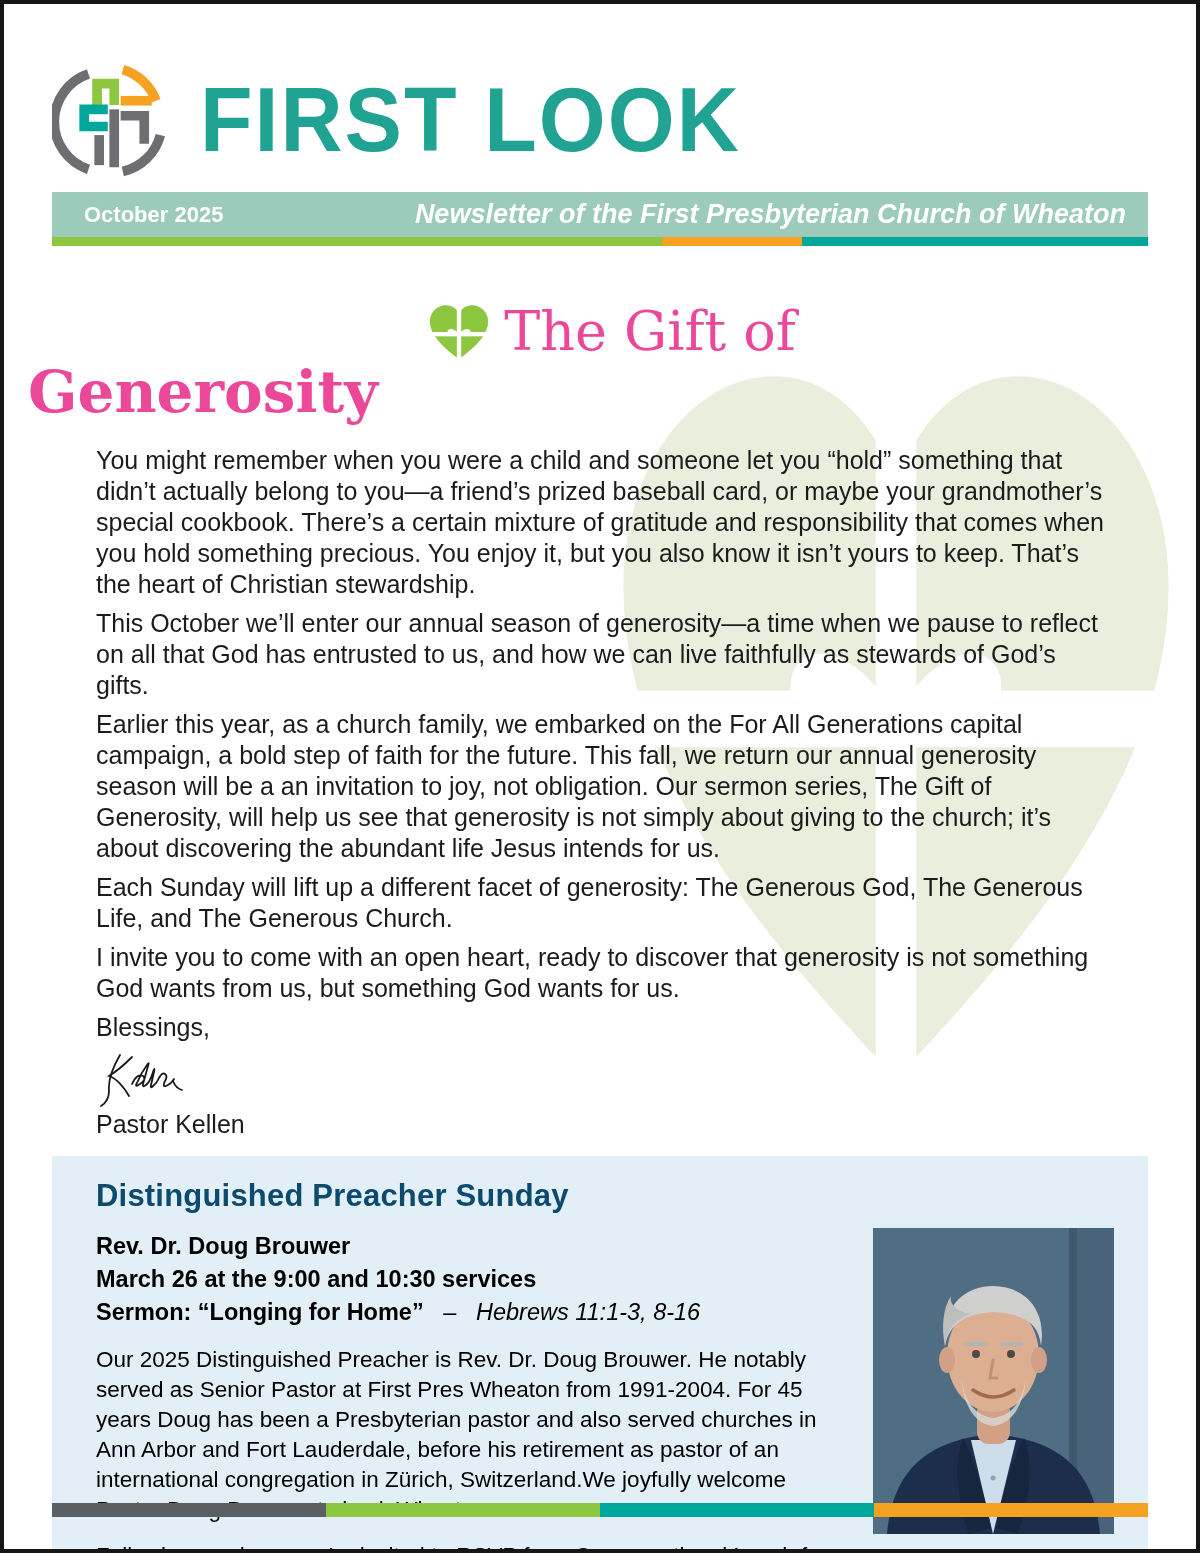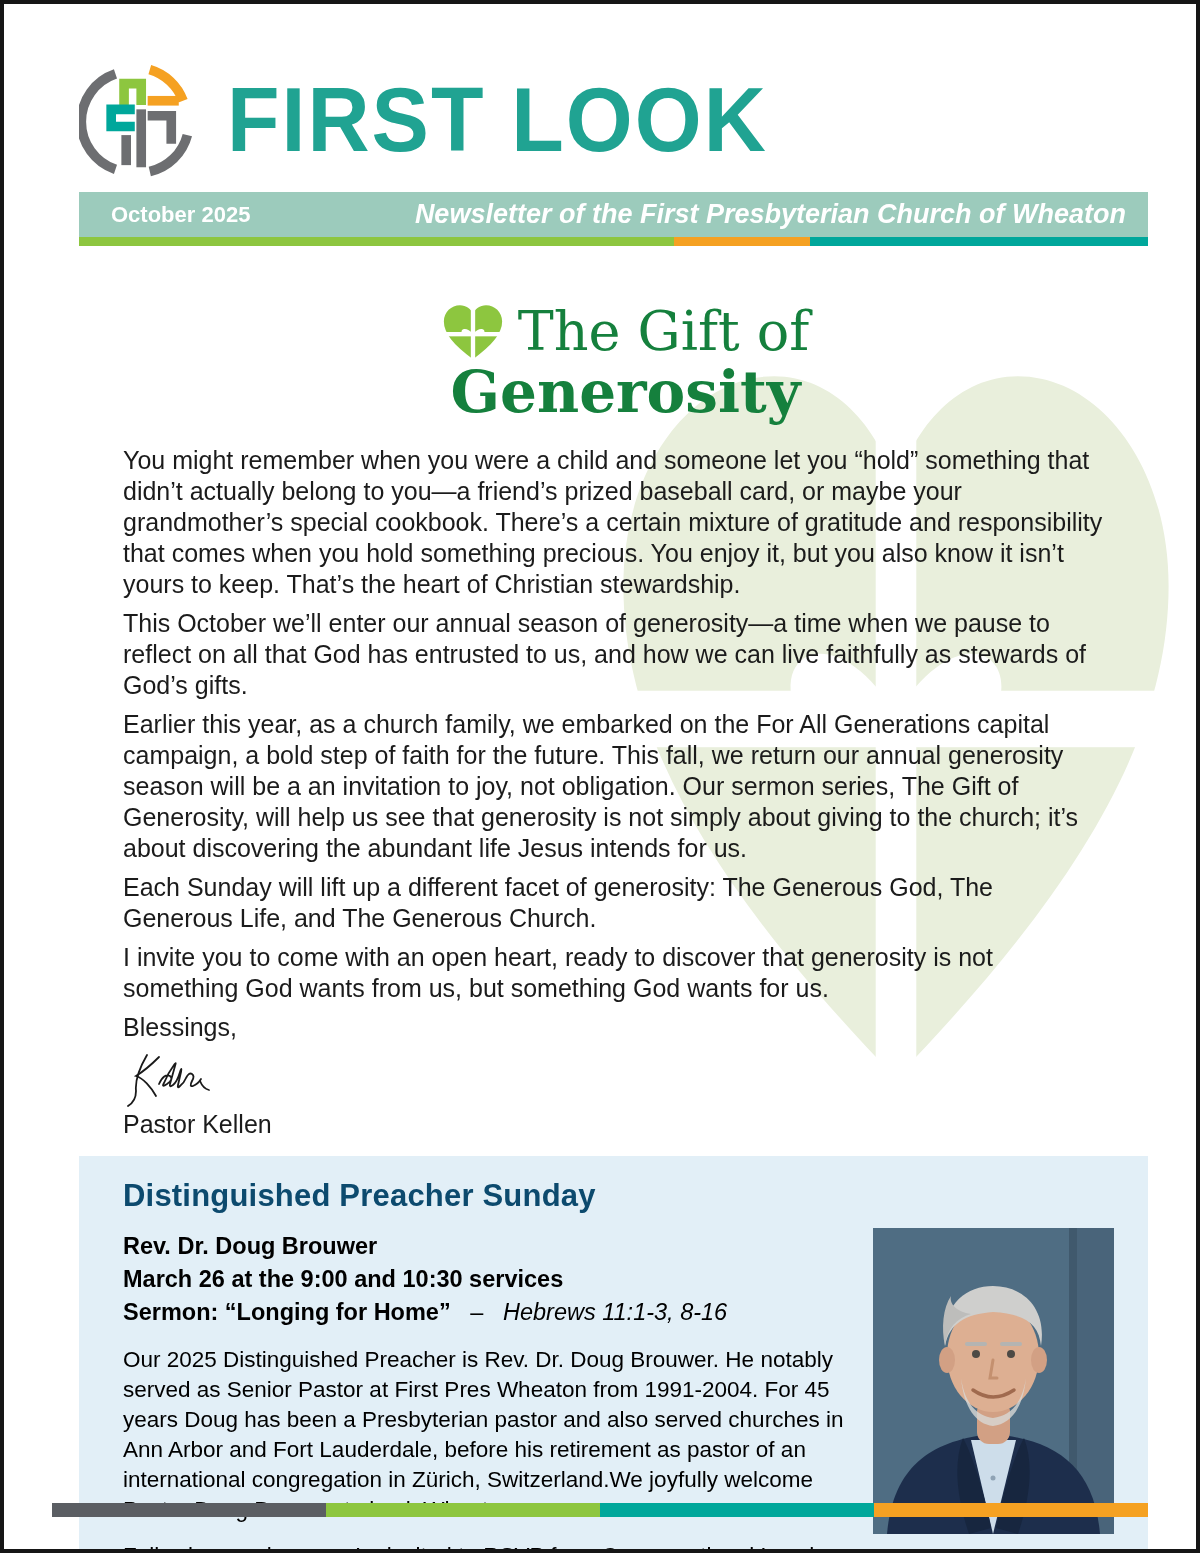--- a/index.html
+++ b/index.html
@@ -6,21 +6,20 @@
   html,body { background:#e8e8e8; }
   .page {
     position:relative;
     width:1200px; height:1553px;
     margin:0 auto;
     background:#ffffff;
     border:4px solid #161616;
     overflow:hidden;
     font-family:"Liberation Sans", sans-serif;
     color:#1b1b1b;
-    padding-left:27px;
   }
   
   .watermark {
     position:absolute; top:348px; right:10px;
     width:580px; height:742px;
     z-index:0; pointer-events:none;
   }
   
   .masthead {
     position:relative; z-index:1;
@@ -45,22 +44,22 @@
   }
   .banner .issue { font-size:22px; font-weight:bold; }
   .banner .subtitle { font-size:27px; font-weight:bold; font-style:italic; }
   .stripe { margin:0 48px; height:9px; display:flex; position:relative; z-index:1; }
   .stripe .seg-green  { width:55.7%; background:#8dc63f; }
   .stripe .seg-orange { width:12.7%; background:#f5a122; }
   .stripe .seg-teal   { width:31.6%; background:#00a79b; }
   
   .article-title {
     position:relative; z-index:1;
-    margin-top:56px; text-align:center;
-    color:#15803d;
+    margin-top:56px; 
+    color:#ec4899;
     font-family:"DejaVu Serif","Liberation Serif",serif;
     margin-left:24px;
   }
   .article-title .line1 {
     display:flex; align-items:center; justify-content:center; gap:14px;
     font-size:54px; line-height:1.1;
   }
   .article-title .line1 .gift-heart-icon { width:62px; height:58px; }
   .article-title .line2 { font-size:58px; line-height:1.02; margin-top:2px;font-weight:bold; }
   

